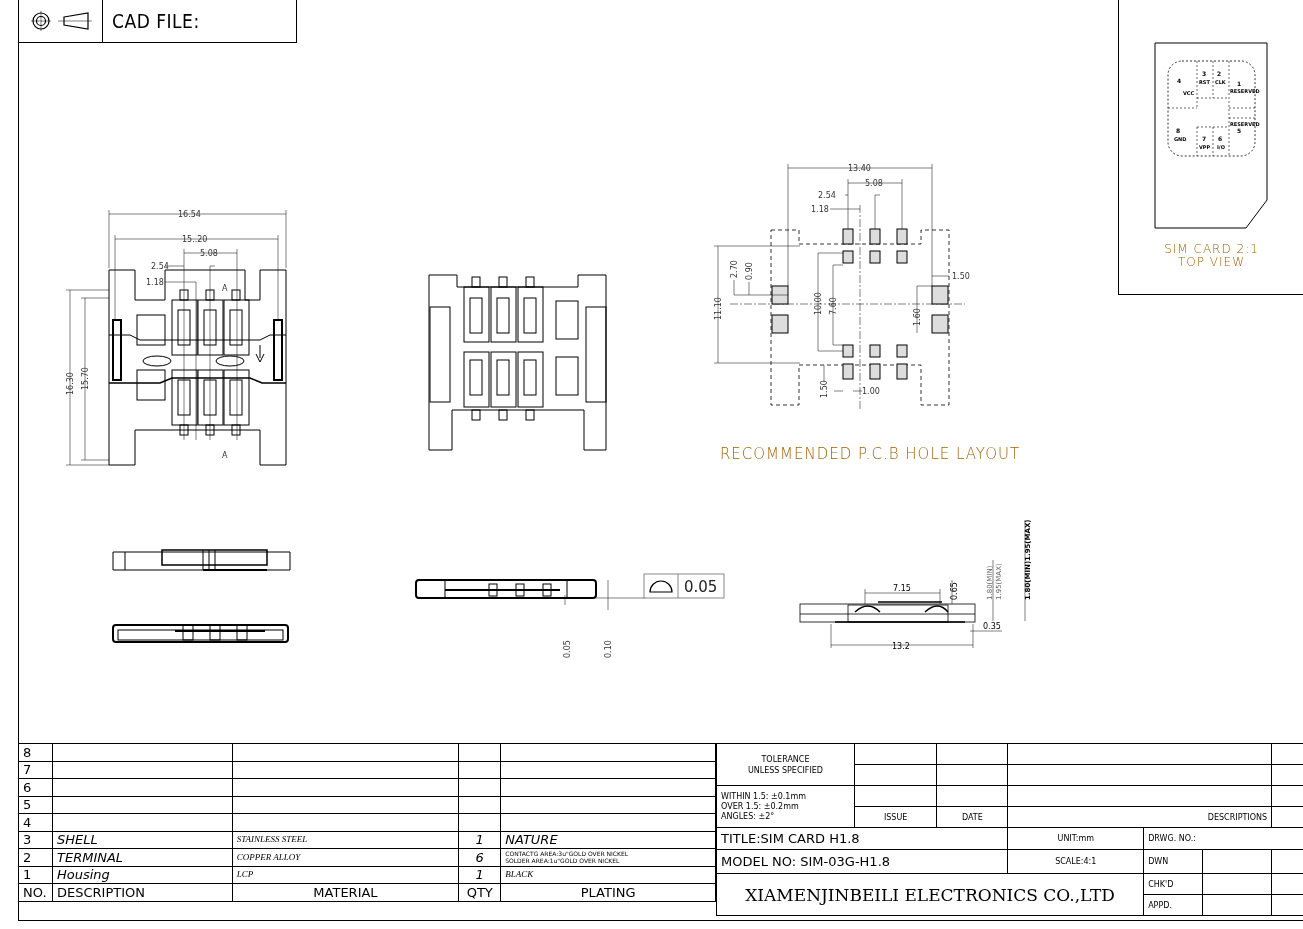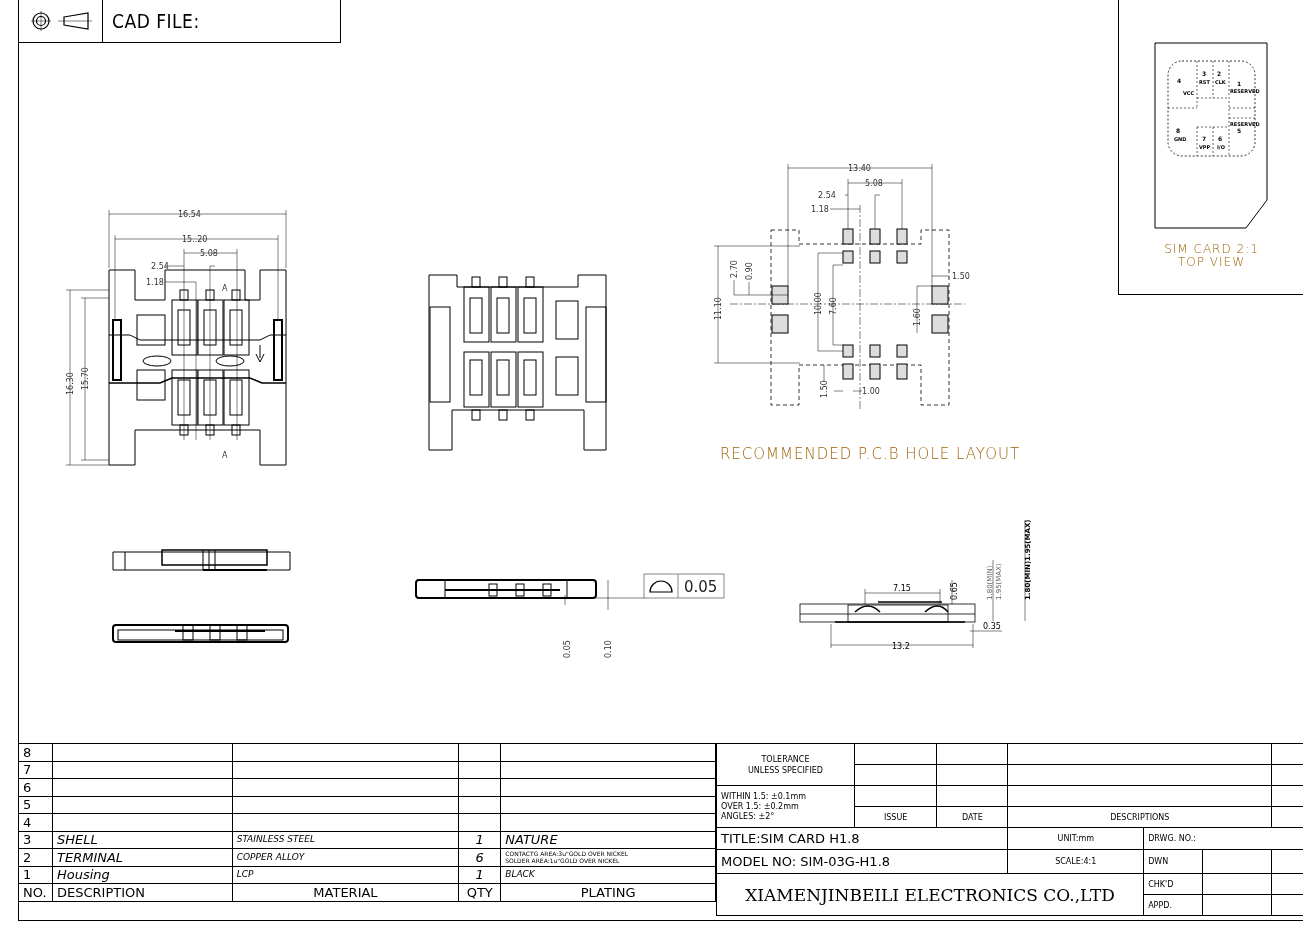--- a/index.html
+++ b/index.html
@@ -1,30 +1,30 @@
 <!DOCTYPE html>
 <html><head>
 <meta charset="utf-8">
 <style>
   html,body{margin:0;padding:0;background:#fff;}
   body{width:1303px;height:929px;position:relative;overflow:hidden;font-family:"DejaVu Sans",sans-serif;color:#000;}
   .abs{position:absolute;}
   .frame{position:absolute;left:18px;top:0;width:1285px;height:921px;border-left:1px solid #000;border-bottom:1px solid #000;box-sizing:border-box;}
-  .cadbox{position:absolute;left:18px;top:0;width:323px;height:43px;border:1px solid #000;border-top:none;box-sizing:border-box;display:flex;align-items:center;}
+  .cadbox{position:absolute;left:18px;top:0;width:279px;height:43px;border:1px solid #000;border-top:none;box-sizing:border-box;display:flex;align-items:center;}
   .cadbox .sym{width:84px;height:100%;border-right:1px solid #000;display:flex;align-items:center;justify-content:space-around;padding:0 8px;box-sizing:border-box;}
   .cadbox .lbl{font-family:"DejaVu Sans Condensed","DejaVu Sans",sans-serif;font-size:19px;padding-left:9px;font-stretch:condensed;letter-spacing:0.5px;}
   .simbox{position:absolute;left:1118px;top:0;width:185px;height:295px;border-left:1px solid #000;border-bottom:1px solid #000;box-sizing:border-box;}
   .cap{font-size:14px;letter-spacing:1px;text-align:center;color:#a16207;font-weight:300;}
   svg text{font-family:"DejaVu Sans",sans-serif;}
   .dim{font-size:8px;fill:#333;}
   table{border-collapse:collapse;}
   .bom{position:absolute;left:18px;top:743px;width:698px;}
   .bom td{border:1px solid #000;height:16.5px;padding:0 4px;font-size:13px;line-height:15px;white-space:nowrap;overflow:hidden;}
   .bom td.it{font-style:italic;margin-top:36px;}
-  .bom td.sm{font-size:9px;font-style:italic;}
+  .bom td.sm{font-size:9px;font-style:italic;font-family:Liberation Serif, serif;}
   .bom td.xs{font-size:6px;line-height:7px;}
   .tb{position:absolute;left:716px;top:743px;width:654px;}
   .tb td{border:1px solid #000;padding:0 4px;font-size:8px;white-space:nowrap;}
   .tb .big{font-size:13px;}
   .tb .co{font-family:"DejaVu Serif",serif;font-size:17px;text-align:center;}
 </style>
 </head>
 <body>
 
 <div class="frame"></div>
@@ -434,21 +434,21 @@
           <div>ANGLES: ±2°</div>
         </td>
     <td></td>
         <td></td>
         <td colspan="4"></td>
         <td></td>
   </tr>
   <tr style="height:21px">
     <td style="text-align:center">ISSUE</td>
     <td style="text-align:center">DATE</td>
-    <td colspan="4" style="text-align:center">DESCRIPTIONS</td>
+    <td colspan="4" style="text-align:right">DESCRIPTIONS</td>
     <td style="text-align:center">APPD.</td>
   </tr>
   <tr style="height:22px">
     <td colspan="3" class="big">TITLE:SIM CARD H1.8</td>
     <td colspan="2" style="text-align:center">UNIT:mm</td>
     <td colspan="3">DRWG. NO.:</td>
   </tr>
   <tr style="height:24px">
     <td colspan="3" class="big">MODEL NO: SIM-03G-H1.8</td>
     <td colspan="2" style="text-align:center">SCALE:4:1</td>

